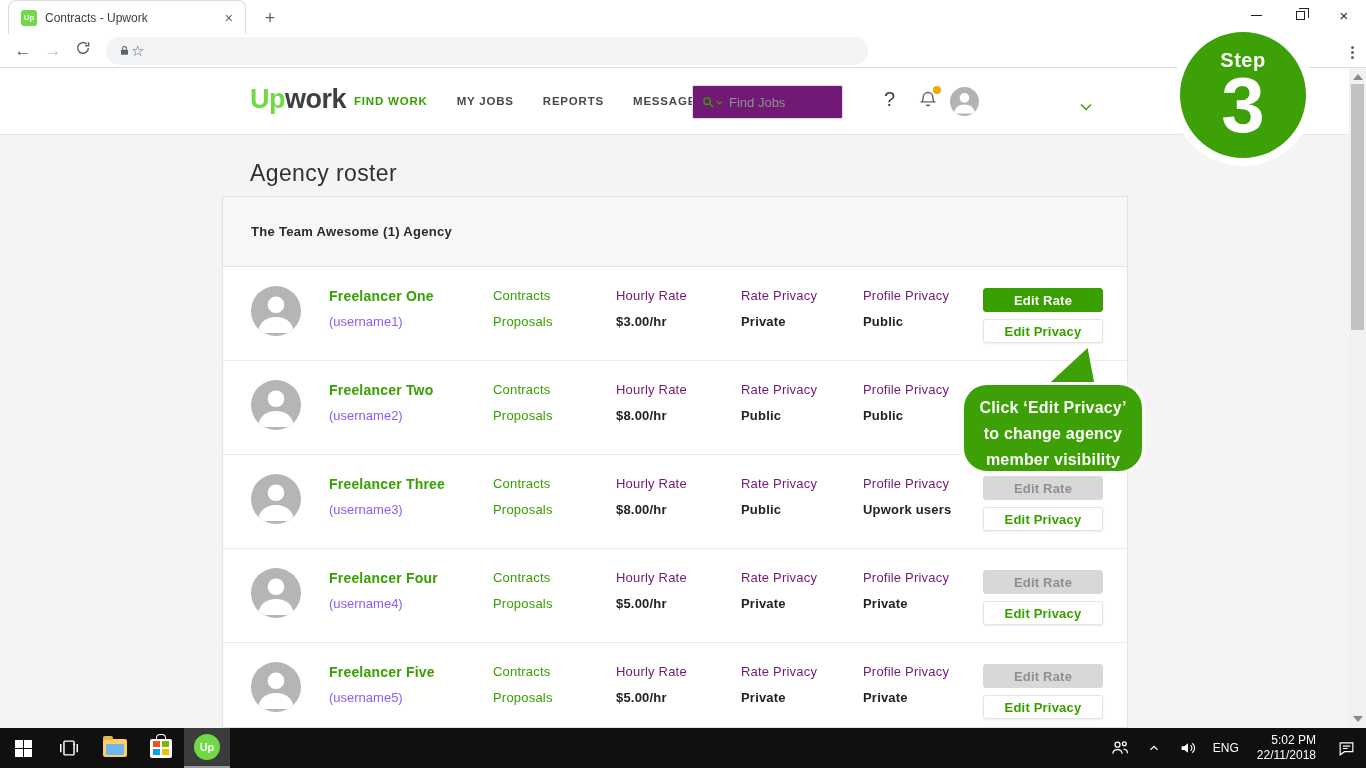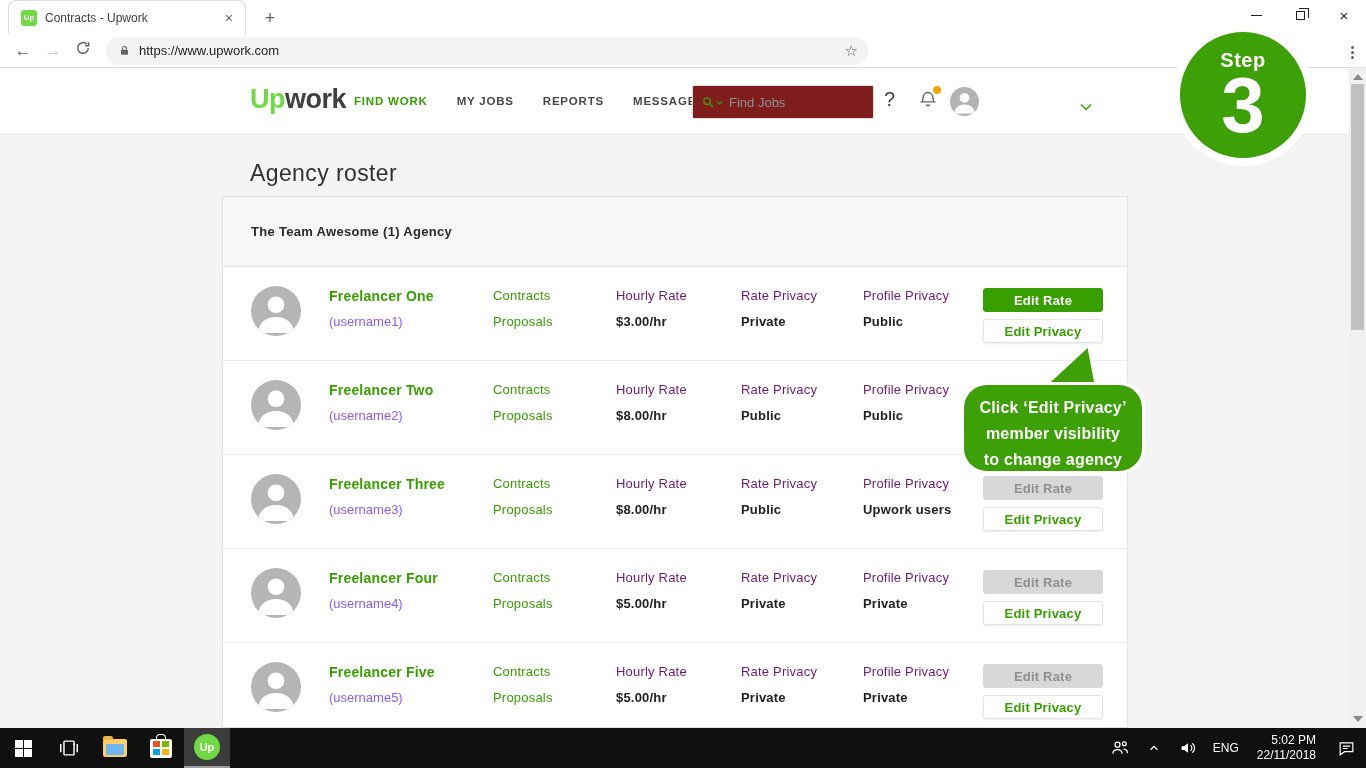--- a/index.html
+++ b/index.html
@@ -41,21 +41,21 @@
   
   .viewport { position:absolute; left:0; top:68px; width:1366px; height:660px; background:#f4f4f4; overflow:hidden; }
 
   
   .unav { position:absolute; left:0; top:0; width:1366px; height:67px; background:#fff; border-bottom:1px solid #e8e8e8; }
   .ulogo { position:absolute; left:250px; top:16px; font-size:27px; font-weight:bold; letter-spacing:-0.5px; }
   .ulogo .up { color:#6fda44; } .ulogo .work { color:#404040; }
   .unav-items { position:absolute; left:354px; top:27px; display:flex; gap:29px; }
   .unav-items span { font-size:11.5px; font-weight:bold; letter-spacing:0.8px; color:#484848; }
   .unav-items span.active { color:#37a000; }
-  .usearch { position:absolute; left:692px; top:17px; width:182px; height:34px; background:#7f1d1d;
+  .usearch { position:absolute; left:692px; top:17px; width:151px; height:34px; background:#701a75;
              border:1px solid #ddd; border-radius:2px; display:flex; align-items:center; padding:0 8px; }
   .usearch .ph { font-size:13px; color:#8f8f8f; margin-left:5px; }
   .uhelp { position:absolute; left:884px; top:20px; font-size:20px; color:#3c3c3c; font-weight:300; }
   .ubell { position:absolute; left:918px; top:21px; width:20px; height:22px; }
   .ubell .dot { position:absolute; right:-3px; top:-3px; width:8px; height:8px; border-radius:50%; background:#f2a900; }
   .uavatar { position:absolute; left:950px; top:19px; width:29px; height:29px; border-radius:50%;
              background:#b3b3b3; overflow:hidden; }
   .uchev { position:absolute; left:1080px; top:29px; }
 
   .page-title { position:absolute; left:250px; top:92px; font-size:23px; color:#2f3135; letter-spacing:0.4px; }
@@ -166,21 +166,20 @@
       <svg width="16" height="16" viewBox="0 0 24 24" fill="none" stroke="#5f6368" stroke-width="2.2">
           <path d="M20 12a8 8 0 1 1-2.3-5.7"></path>
           <path d="M20.5 3.5v5.2h-5.2" fill="none"></path>
         </svg>
     </span>
     <div class="omnibox">
       <svg width="13" height="13" viewBox="0 0 24 24">
           <rect x="5.5" y="10.5" width="13" height="9.5" rx="1.5" fill="#5f6368"></rect>
           <path d="M8.5 10.5V8a3.5 3.5 0 0 1 7 0v2.5" fill="none" stroke="#5f6368" stroke-width="2"></path>
         </svg>
-      <span class="omni-url">https://www.upwork.com</span>
       <span class="star">☆</span>
     </div>
   </div>
   <div class="menu-dots">
       <i></i>
       <i></i>
       <i></i>
     </div>
 
   <div class="viewport">
@@ -408,22 +407,22 @@
   <div class="step-badge">
     <div class="step-inner">
       <div class="step-word">Step</div>
       <div class="step-num">3</div>
     </div>
   </div>
 
   <div class="callout-tail"></div>
   <div class="callout">
     <div>Click ‘Edit Privacy’</div>
+    <div>to change agency</div>
     <div>member visibility</div>
-    <div>to change agency</div>
   </div>
 
   <div class="taskbar">
     <div class="tb-btn">
       <span class="win-logo">
           <i></i>
           <i></i>
           <i></i>
           <i></i>
         </span>

